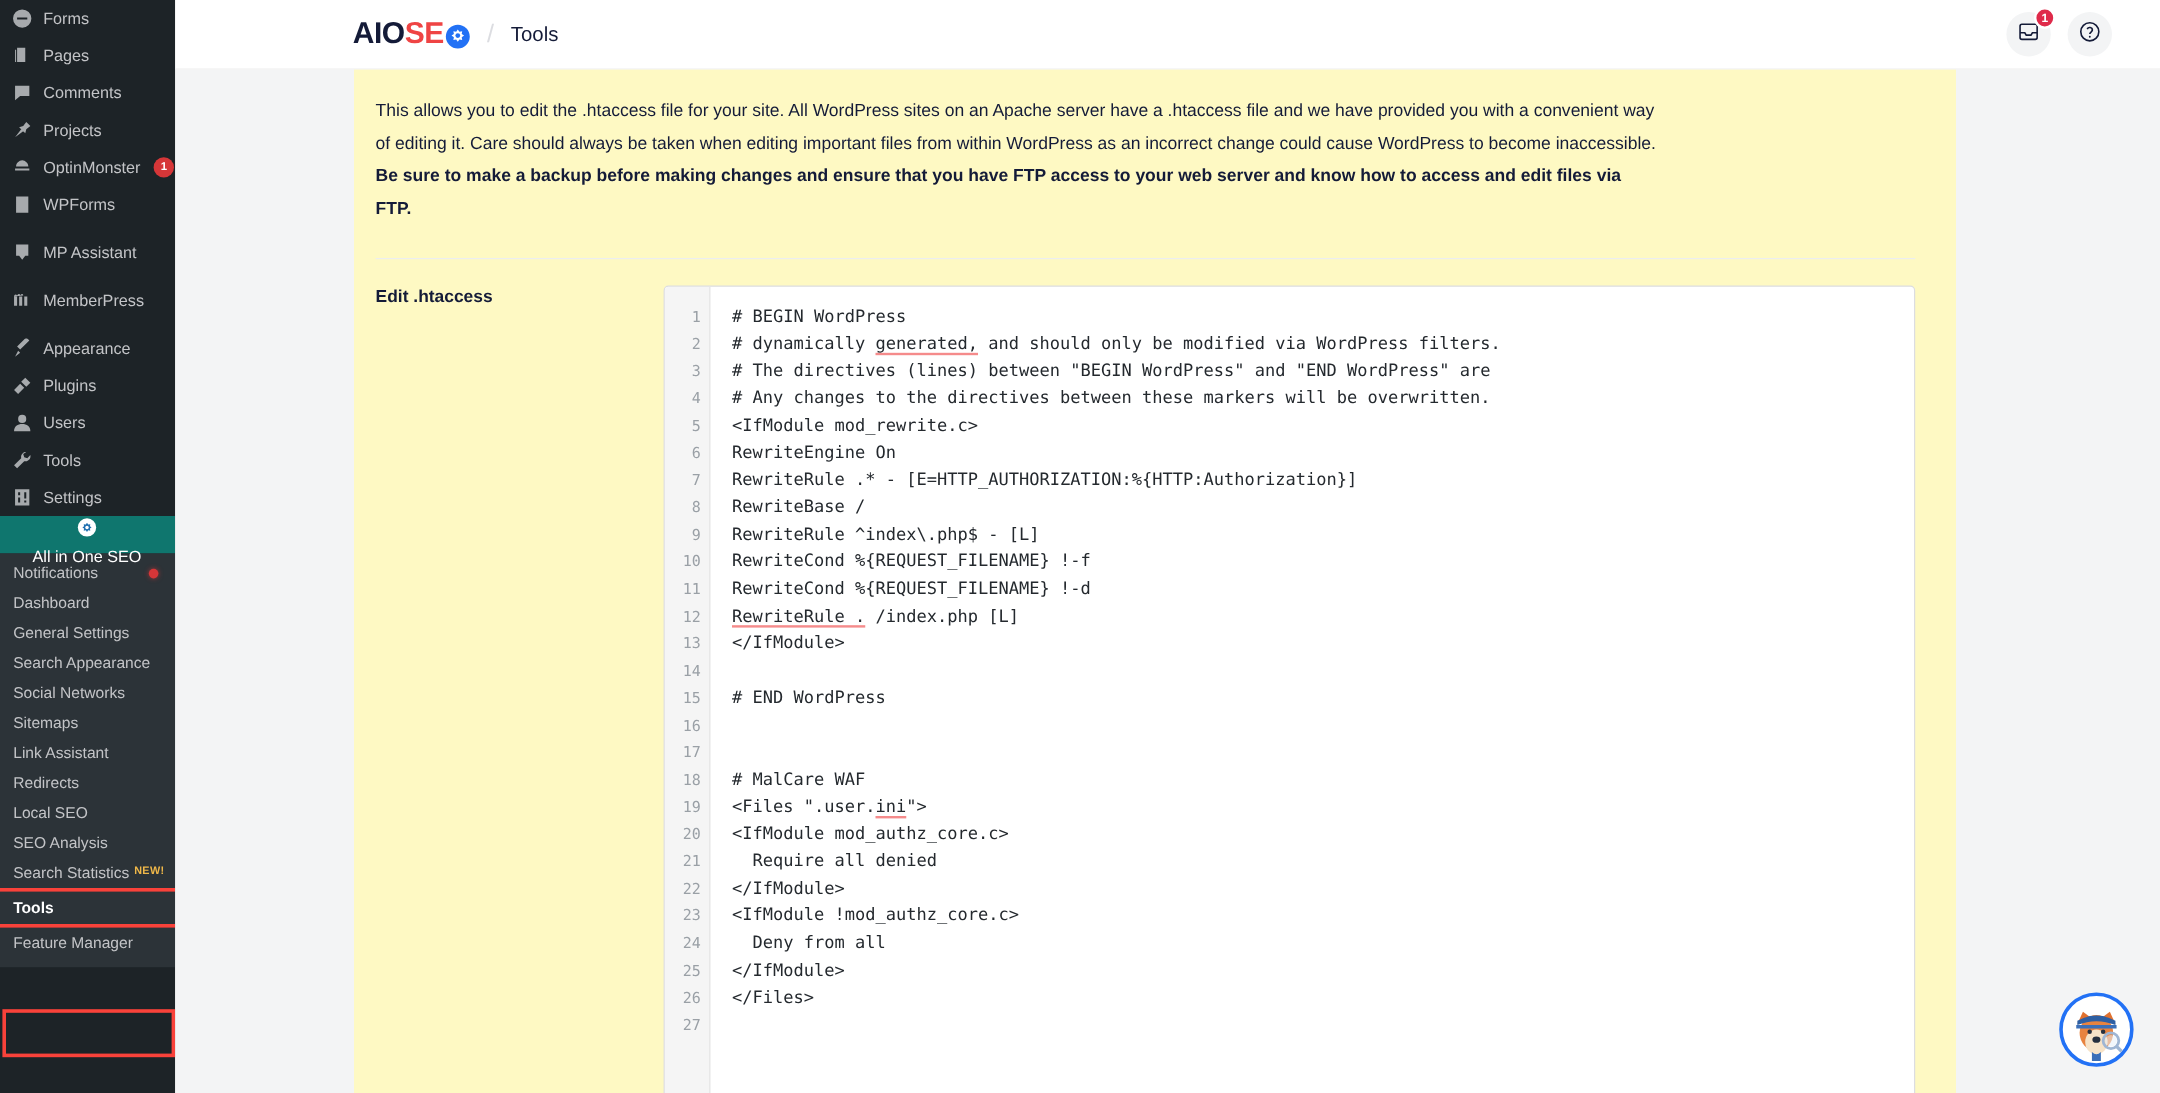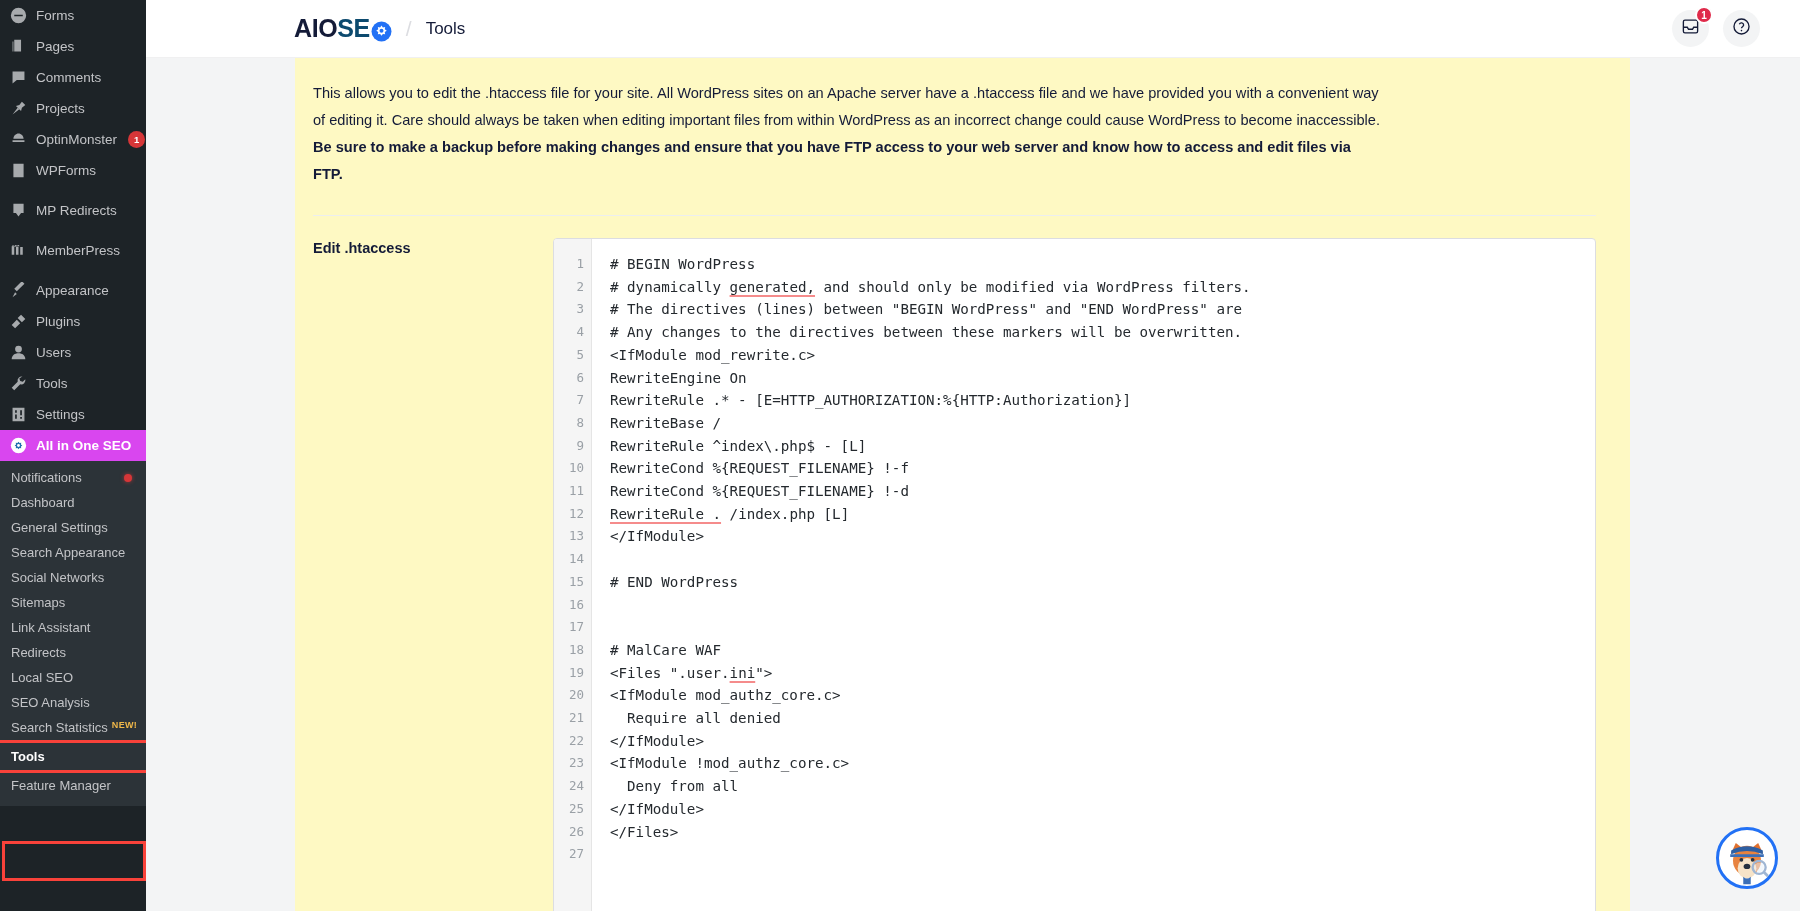--- a/index.html
+++ b/index.html
@@ -29,21 +29,21 @@
   .wp-item .ic svg{ width:17px; height:17px; fill:currentColor; display:block; }
   .wp-item .lbl{ white-space:nowrap; }
   .wp-sep{ height:9px; }
   .wp-badge{
     background:#d63638; color:#fff; font-size:9.5px; font-weight:700;
     min-width:17px; height:17px; border-radius:9px;
     display:flex; align-items:center; justify-content:center;
     padding:0 4px; margin-left:3px;
   }
   .wp-item.active{
-    background:#d946ef; color:#fff; font-weight:700;
+    background:#0f766e; color:#fff; font-weight:400;flex-direction:column;
   }
   .wp-item.active .ic{ color:#fff; }
   .wp-item.active::after{
     content:""; position:absolute; right:-8px; top:50%; transform:translateY(-50%);
     border-top:8px solid transparent; border-bottom:8px solid transparent;
     border-left:8px solid #2271b1;
   }
   
   #wp-submenu{ background:#2c3338; padding:4px 0 8px 0; }
   .wp-sub{
@@ -72,21 +72,21 @@
 
   
   #aio-header{
     position:absolute; left:146px; top:0; width:1654px; height:58px;
     background:#fff; display:flex; align-items:center;
     padding:0 40px 0 148px;
     border-bottom:1px solid #f0f0f1;
   }
   .logo{ display:flex; align-items:center; font-size:25px; font-weight:800; letter-spacing:-.4px; }
   .logo .aio{ color:#141b38; }
-  .logo .seo{ color:#0c4a6e; }
+  .logo .seo{ color:#ef4444; }
   .logo .gear{
     width:21px;height:21px;margin-left:1px;position:relative;top:1px;
   }
   .crumb-sep{ color:#dcdde1; margin:0 14px; font-size:21px; font-weight:300; }
   .crumb-title{ font-size:17px; color:#141b38; font-weight:400; }
   .hdr-right{ margin-left:auto; display:flex; align-items:center; gap:14px; }
   .hdr-btn{
     width:37px;height:37px;border-radius:50%;background:#f3f4f5;
     display:flex;align-items:center;justify-content:center;position:relative;
   }
@@ -220,21 +220,21 @@
   </div>
 
   <div class="wp-sep"></div>
 
   <div class="wp-item">
     <span class="ic">
         <svg viewBox="0 0 20 20">
           <path d="M4 2h12v11h-3l-3 4-3-4H4V2z"></path>
         </svg>
       </span>
-    <span class="lbl">MP Redirects</span>
+    <span class="lbl">MP Assistant</span>
   </div>
 
   <div class="wp-sep"></div>
 
   <div class="wp-item">
     <span class="ic">
         <svg viewBox="0 0 20 20">
           <path d="M2 6h3v9H2zm5 0h3v9H7zm5 0h3v9h-3zM2 6c0-2 2-3 3-1 1-2 3-2 3 0 1-2 3-2 3 0"></path>
         </svg>
       </span>

